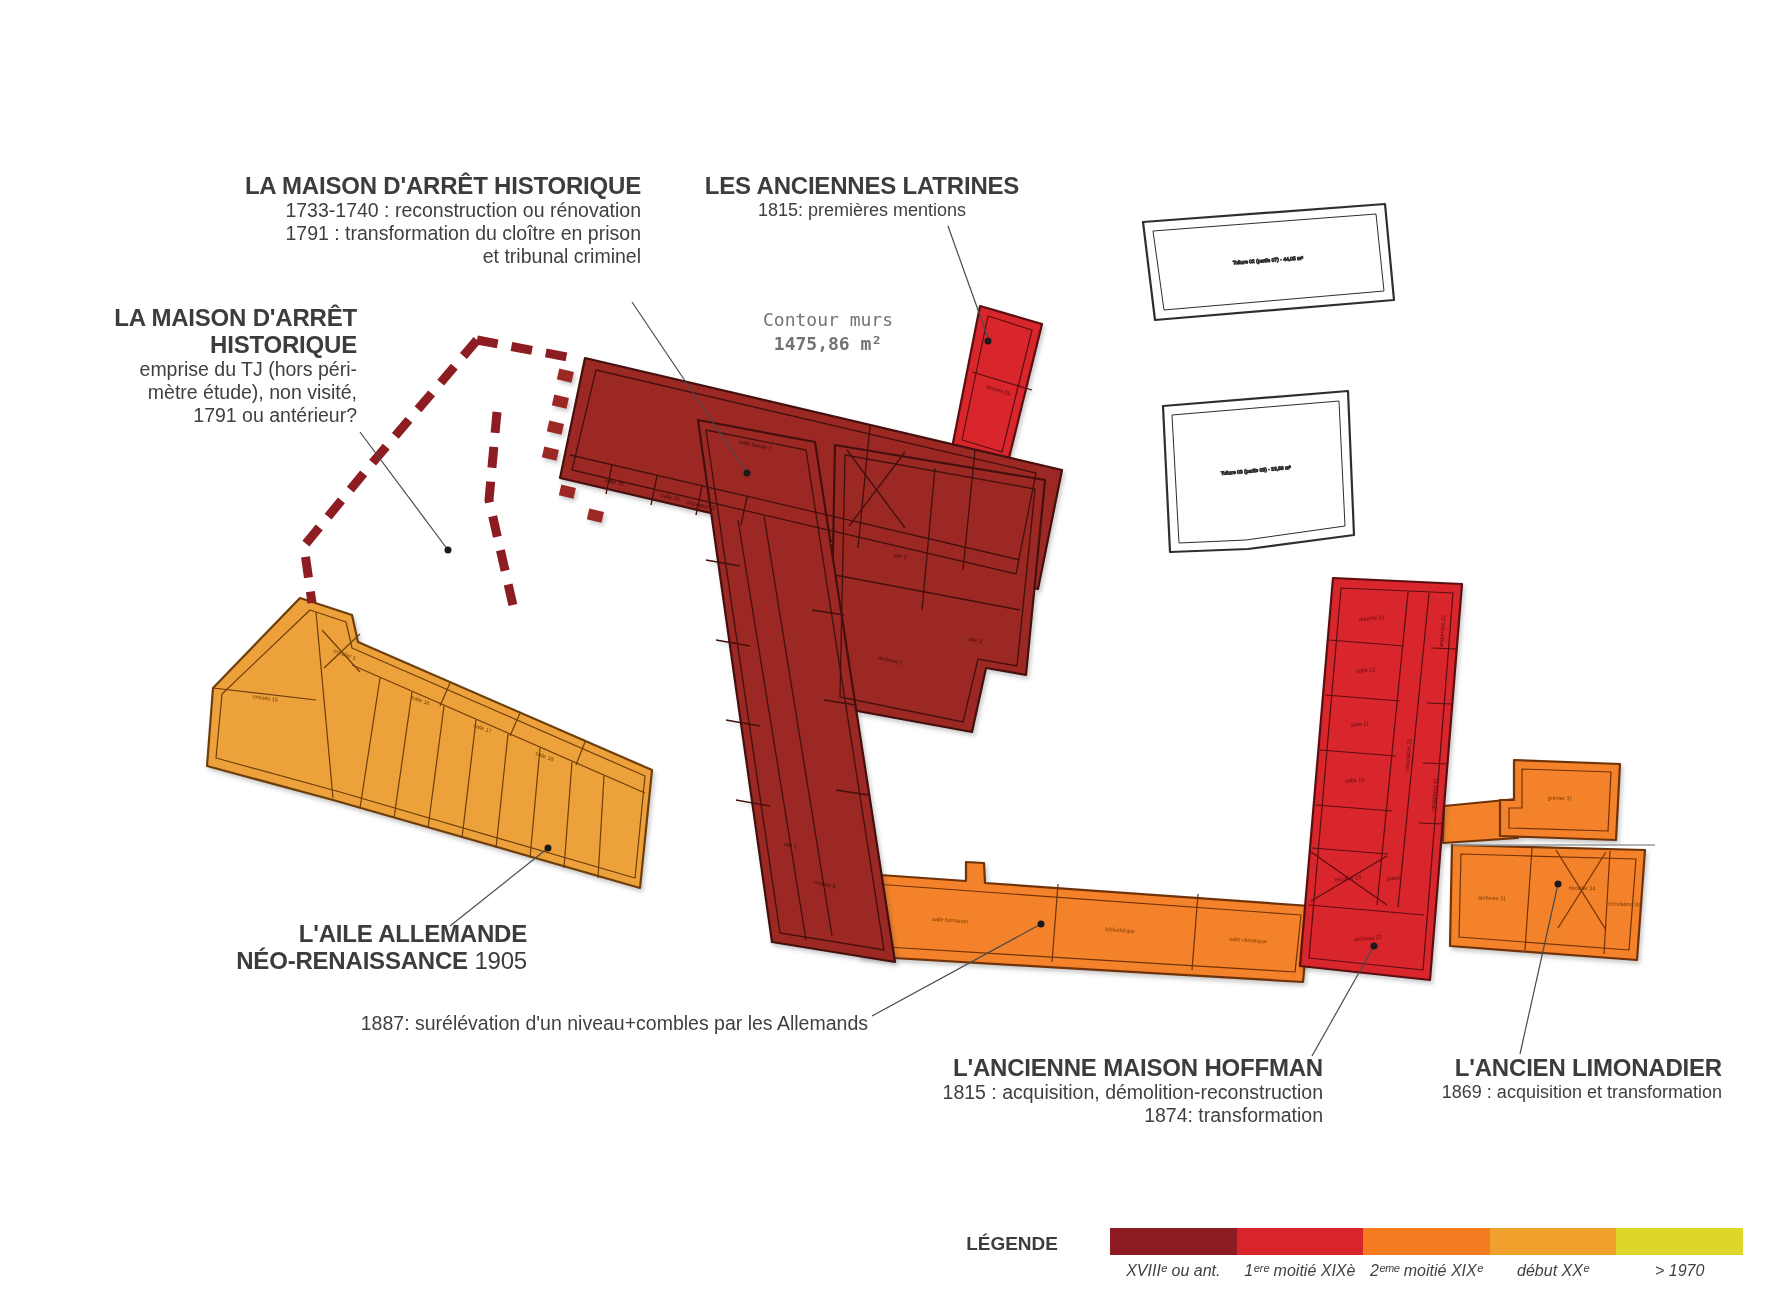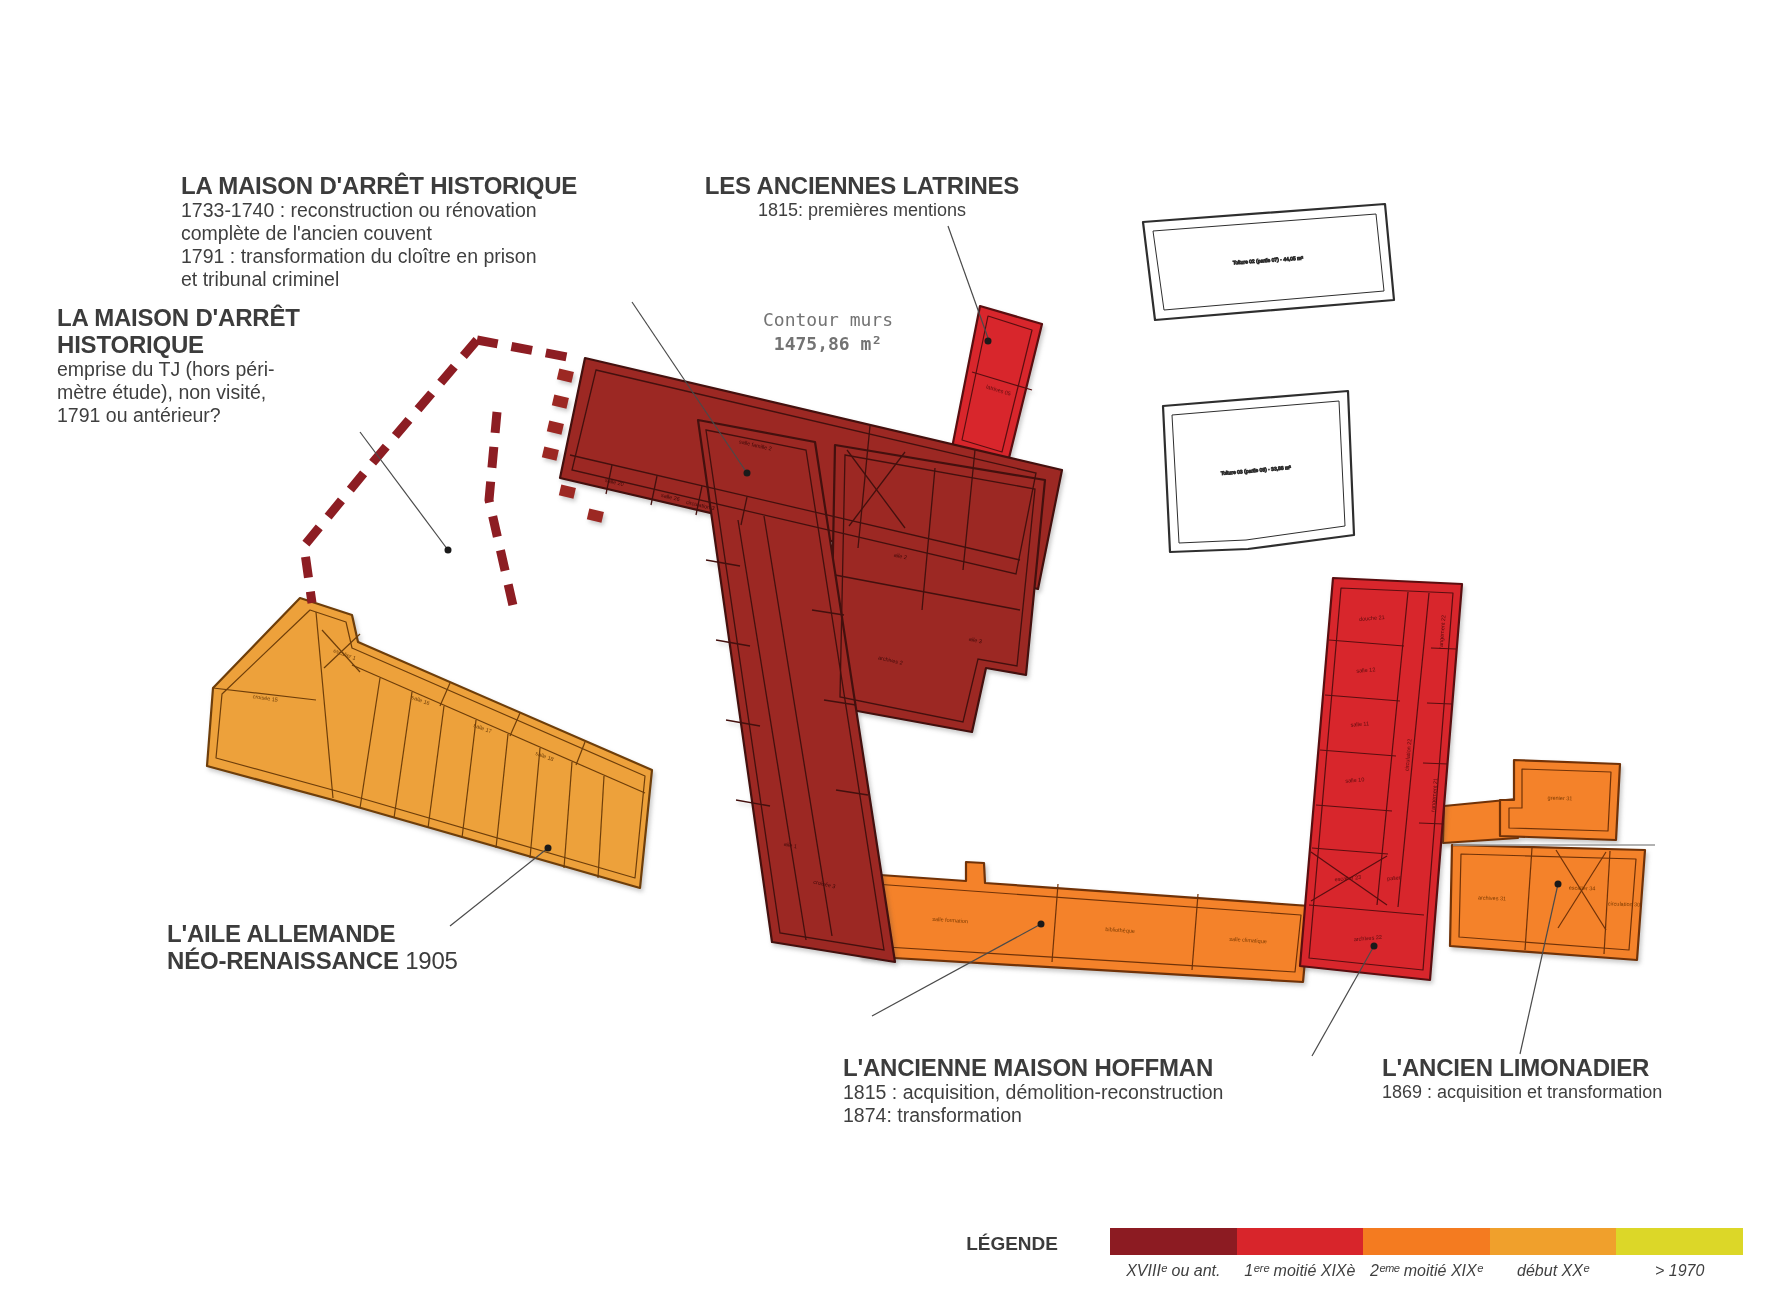--- a/index.html
+++ b/index.html
@@ -10,21 +10,21 @@
   .wall{stroke-linejoin:round;}
   .roomlbl{font-family:"Liberation Sans",sans-serif;font-size:5.5px;text-anchor:middle;}
   .lbl-darkred{fill:#3f0a09;}
   .lbl-red{fill:#5c0c0e;}
   .lbl-orange{fill:#7a3a00;}
   .lbl-gold{fill:#6e3e0a;}
   .lbl-white{fill:#555;font-size:5px;}
   .leader{stroke:#4a4a4a;stroke-width:1.2;fill:none;}
   .ldot{fill:#1a1a1a;}
   .ann{position:absolute;color:#3c3c3c;}
-  .ra{text-align:left;}
+  .ra{text-align:right;}
   .ca{text-align:center;}
   .h{font-weight:bold;font-size:24px;line-height:27px;letter-spacing:-0.2px;}
   .s{font-size:19.5px;line-height:23px;color:#3f3f3f;}
   .s18{font-size:18px;line-height:22px;color:#3f3f3f;}
   .mono{font-family:"DejaVu Sans Mono",monospace;font-size:18px;line-height:24px;color:#737373;}
   .mono b{font-weight:bold;}
   .yr{font-weight:normal;}
   #legend-label{position:absolute;right:717px;top:1233px;font-weight:bold;font-size:19px;}
   #legend-strip{position:absolute;left:1110px;top:1228px;display:flex;}
   .lg-item{width:126.6px;}
@@ -219,21 +219,20 @@
     <path class="leader" d="M1312,1056 L1374,946"></path>
       <circle class="ldot" cx="1374" cy="946" r="3.5"></circle>
     <path class="leader" d="M1520,1054 L1558,884"></path>
       <circle class="ldot" cx="1558" cy="884" r="3.5"></circle>
   </g>
 </svg>
 
 <div class="ann ra" style="right:1134px;top:172px;width:460px;">
   <div class="h">LA MAISON D'ARRÊT HISTORIQUE</div>
   <div class="s">1733-1740 : reconstruction ou rénovation</div>
-  <div class="s">complète de l'ancien couvent</div>
   <div class="s">1791 : transformation du cloître en prison</div>
   <div class="s">et tribunal criminel</div>
 </div>
 
 <div class="ann ca" style="left:662px;top:172px;width:400px;">
   <div class="h">LES ANCIENNES LATRINES</div>
   <div class="s18">1815: premières mentions</div>
 </div>
 
 <div class="ann ra" style="right:1418px;top:304px;width:300px;">
@@ -248,20 +247,21 @@
   <div>Contour murs</div>
   <div><b>1475,86 m²</b></div>
 </div>
 
 <div class="ann ra" style="right:1248px;top:920px;width:360px;">
   <div class="h">L'AILE ALLEMANDE</div>
   <div class="h"><span>NÉO-RENAISSANCE</span> <span class="yr">1905</span></div>
 </div>
 
 <div class="ann ra" style="right:907px;top:1012px;width:600px;">
+  <div class="s">1887: surélévation d'un niveau+combles par les Allemands</div>
 </div>
 
 <div class="ann ra" style="right:452px;top:1054px;width:480px;">
   <div class="h">L'ANCIENNE MAISON HOFFMAN</div>
   <div class="s">1815 : acquisition, démolition-reconstruction</div>
   <div class="s">1874: transformation</div>
 </div>
 
 <div class="ann ra" style="right:53px;top:1054px;width:340px;">
   <div class="h">L'ANCIEN LIMONADIER</div>

